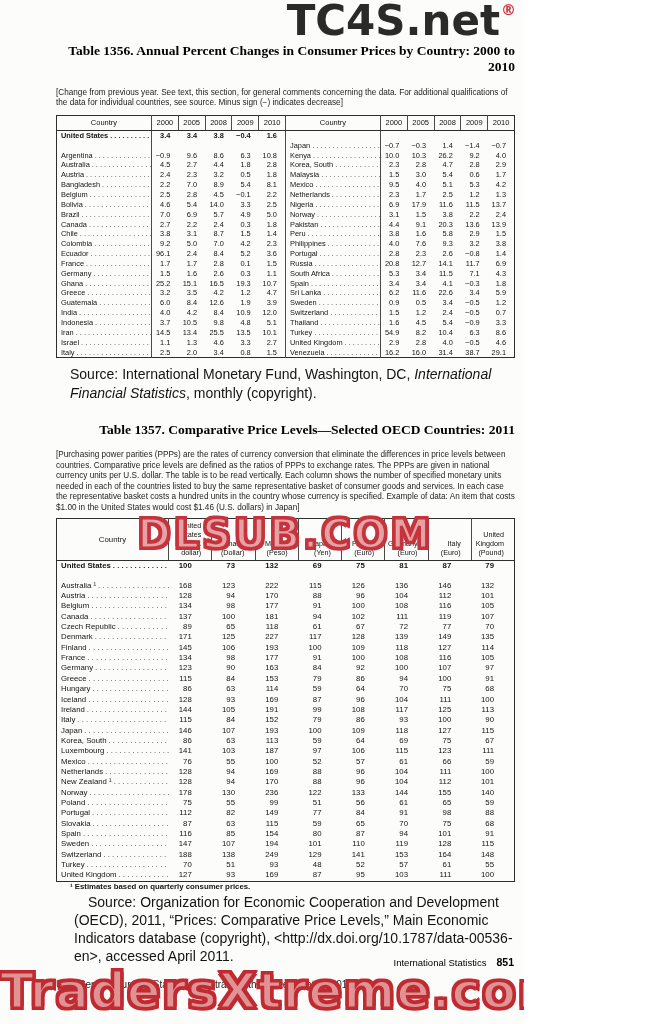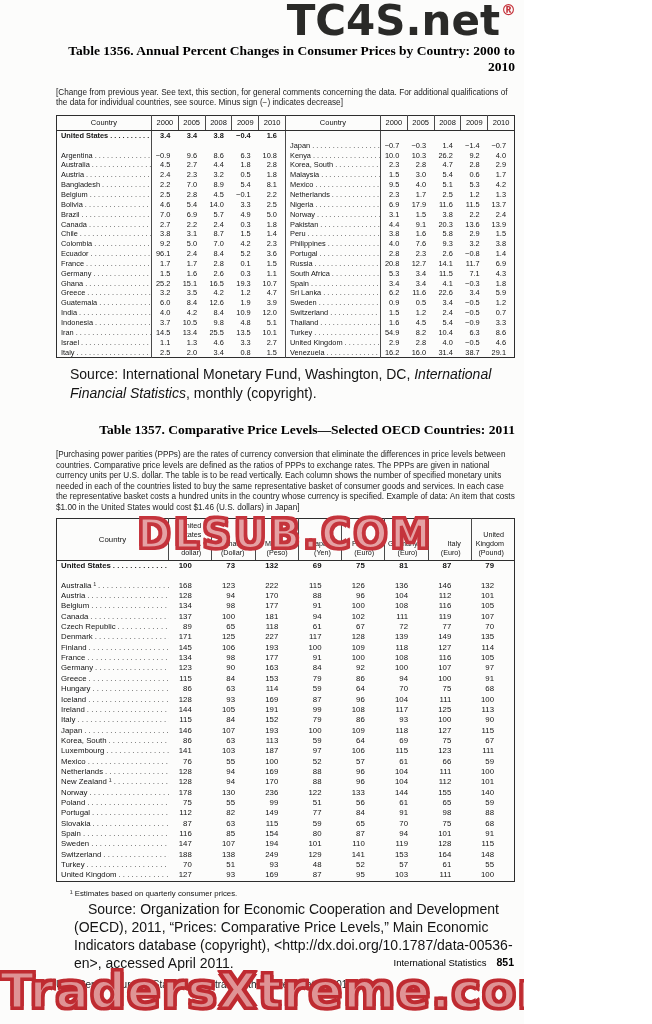--- a/index.html
+++ b/index.html
@@ -32,21 +32,21 @@
   .t1357 td.num{text-align:right;padding-right:20px;}
   .t1357 td.country{padding-left:4px;}
   .t1357 td.padb{padding-bottom:9px;}
   .bold{font-weight:bold;}
   .cw{display:flex;overflow:hidden;white-space:nowrap;}
   .nm{padding-right:2px;}
   .ld{flex:1;overflow:hidden;color:#2a2a2a;}
   .ld::after{content:" . . . . . . . . . . . . . . . . . . . . . . . . . . . . . . . .";}
   .source{font-size:14px;margin-top:7px;padding-left:14px;line-height:1.3;}
   .source i{font-style:italic;}
-  .foot{font-size:7.8px;margin-top:7px;padding-left:14px;}
+  .foot{font-size:7.8px;padding-left:14px;font-weight:bold;}
   .source.s2{margin-top:2px;padding-left:0;text-indent:14px;margin-left:18px;}
   
   .pgfoot{position:absolute;right:10px;bottom:56px;font-size:9.5px;color:#000;}
   .pgfoot .pgnum{font-weight:bold;font-size:10.5px;margin-left:10px;}
   .bureau{position:absolute;left:56px;bottom:34px;font-size:10px;color:#1c1c1c;}
   
   .wm-top{position:absolute;top:0px;right:8px;font-family:"DejaVu Sans",sans-serif;font-weight:bold;
           font-size:42px;color:#2a2a28;z-index:6;line-height:1;}
   .wm-top .reg{color:#c5343c;font-size:15px;vertical-align:20px;margin-left:1px;font-weight:bold;}
   .wm-mid{position:absolute;top:-7px;left:50%;transform:translateX(-50%);z-index:5;white-space:nowrap;

